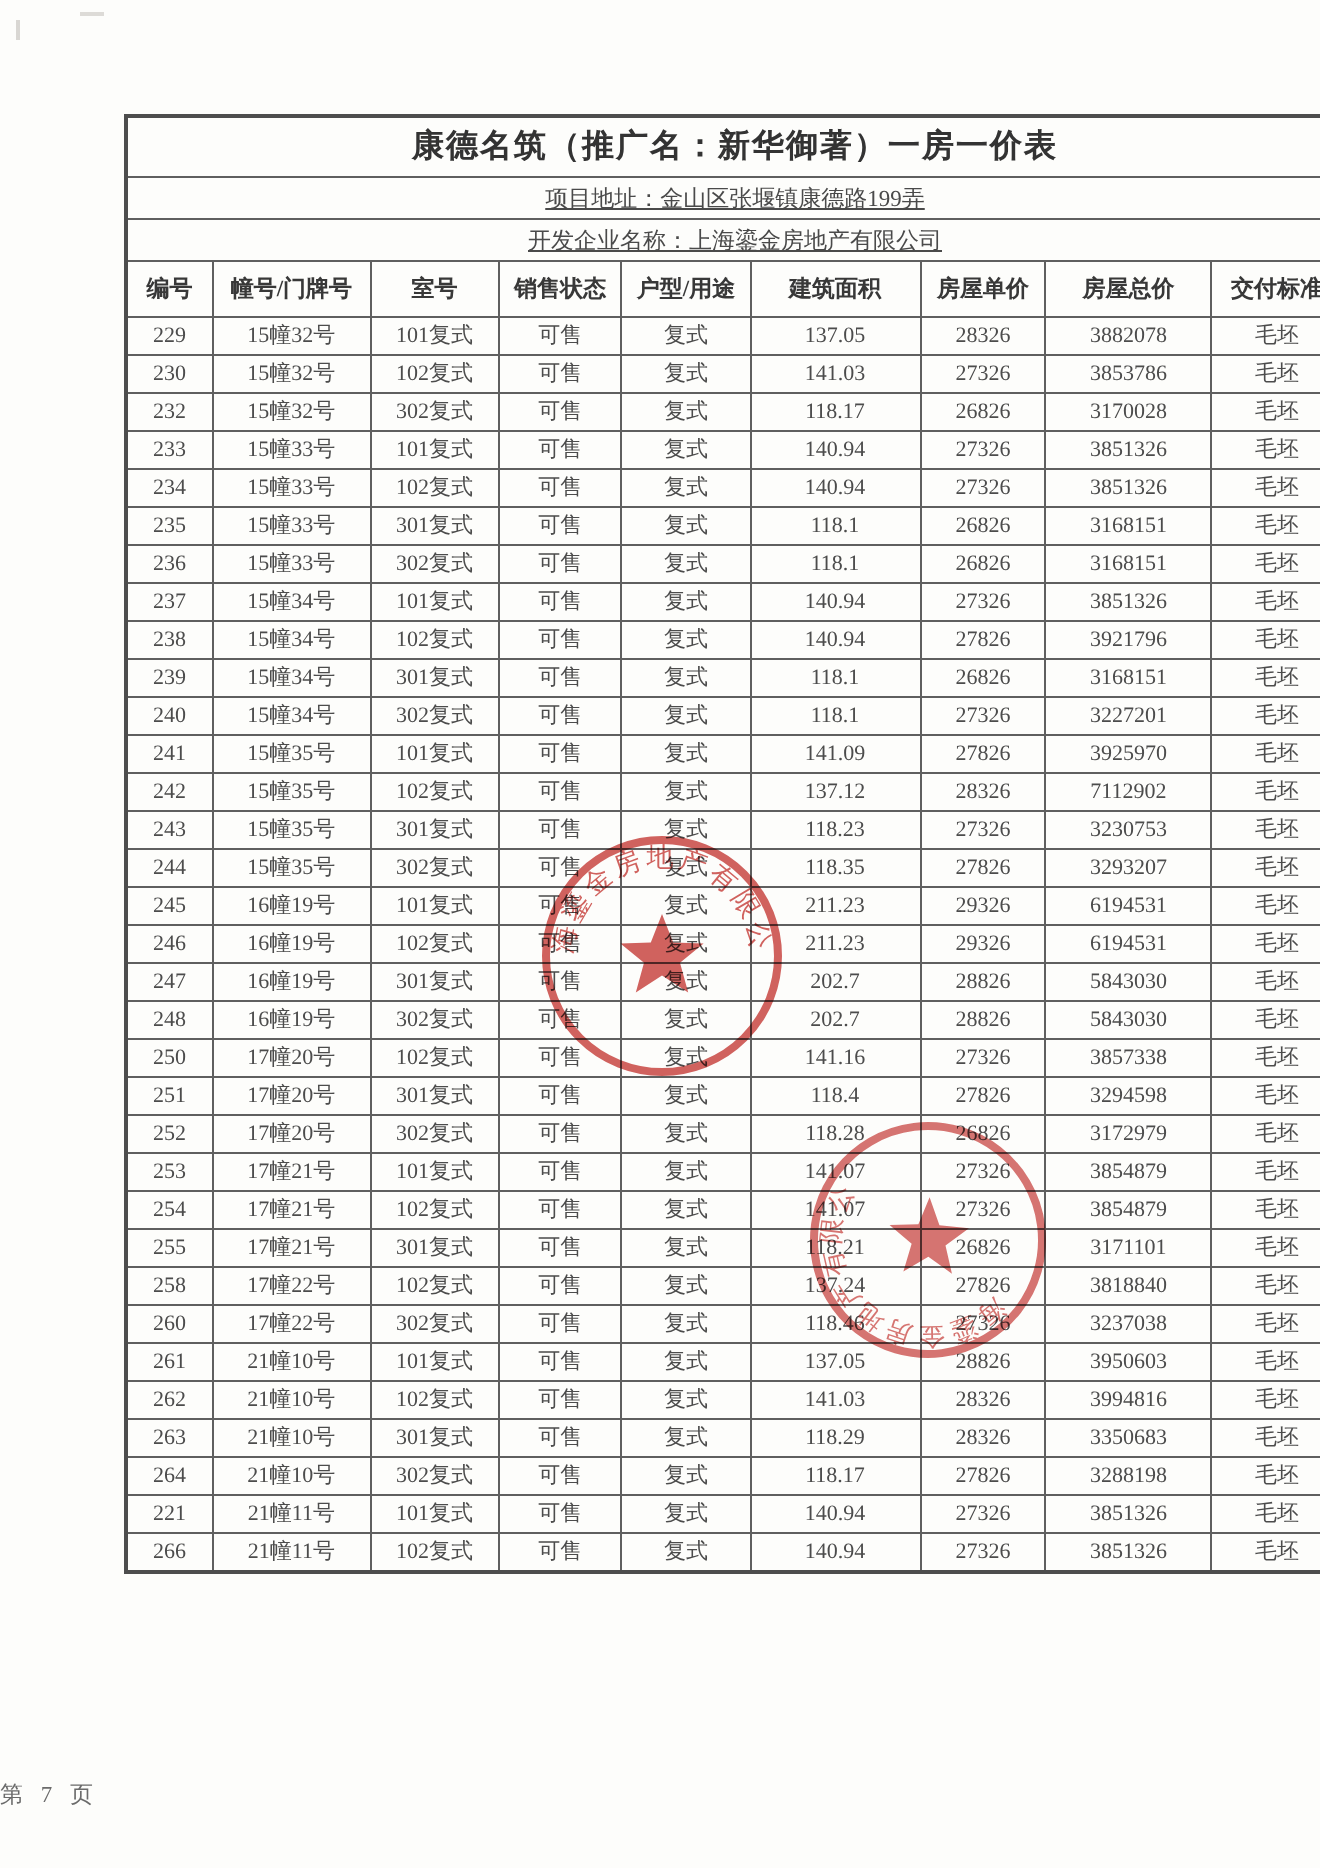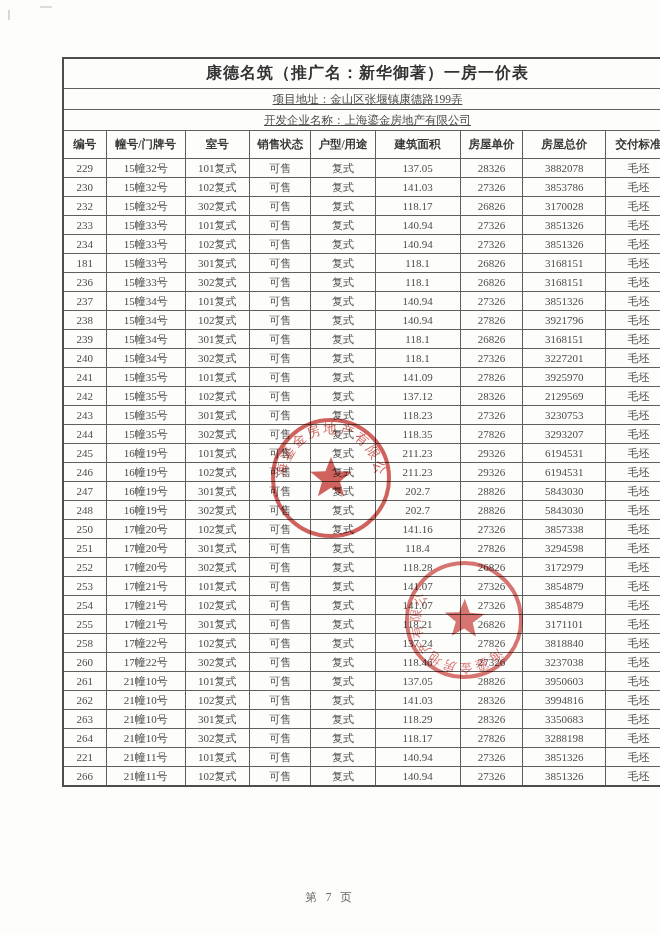--- a/index.html
+++ b/index.html
@@ -29,21 +29,21 @@
     height:29px;font-size:16px;font-weight:bold;letter-spacing:1px;color:#333;
   }
   .meta-row td{height:20px;font-size:11.5px;color:#4a4a4a;text-decoration:underline;}
   .pricesheet th{height:27px;font-size:11.5px;font-weight:bold;color:#383838;margin-left:40px;}
   .pricesheet tbody td{height:18px;font-size:11px;line-height:18px;color:#4c4c4c;}
 
   .seal{position:absolute;pointer-events:none;mix-blend-mode:multiply;}
   .seal text{font-family:"Liberation Sans","DejaVu Sans",sans-serif;}
   .footer{
     position:absolute;left:0;top:890px;width:100%;
-    text-align:center;font-size:11.5px;color:#6b6b6b;letter-spacing:3px;
+    font-size:11.5px;color:#6b6b6b;letter-spacing:3px;
   }
 </style>
 </head>
 <body>
 
 <div class="sheet">
   <div class="artifact-1"></div>
   <div class="artifact-2"></div>
 
   <table class="pricesheet">
@@ -130,21 +130,21 @@
           <td>15幢33号</td>
           <td>102复式</td>
           <td>可售</td>
           <td>复式</td>
           <td>140.94</td>
           <td>27326</td>
           <td>3851326</td>
           <td>毛坯</td>
         </tr>
         <tr>
-          <td>181</td>
+          <td>235</td>
           <td>15幢33号</td>
           <td>301复式</td>
           <td>可售</td>
           <td>复式</td>
           <td>118.1</td>
           <td>26826</td>
           <td>3168151</td>
           <td>毛坯</td>
         </tr>
         <tr>
@@ -214,21 +214,21 @@
           <td>毛坯</td>
         </tr>
         <tr>
           <td>242</td>
           <td>15幢35号</td>
           <td>102复式</td>
           <td>可售</td>
           <td>复式</td>
           <td>137.12</td>
           <td>28326</td>
-          <td>2129569</td>
+          <td>7112902</td>
           <td>毛坯</td>
         </tr>
         <tr>
           <td>243</td>
           <td>15幢35号</td>
           <td>301复式</td>
           <td>可售</td>
           <td>复式</td>
           <td>118.23</td>
           <td>27326</td>

